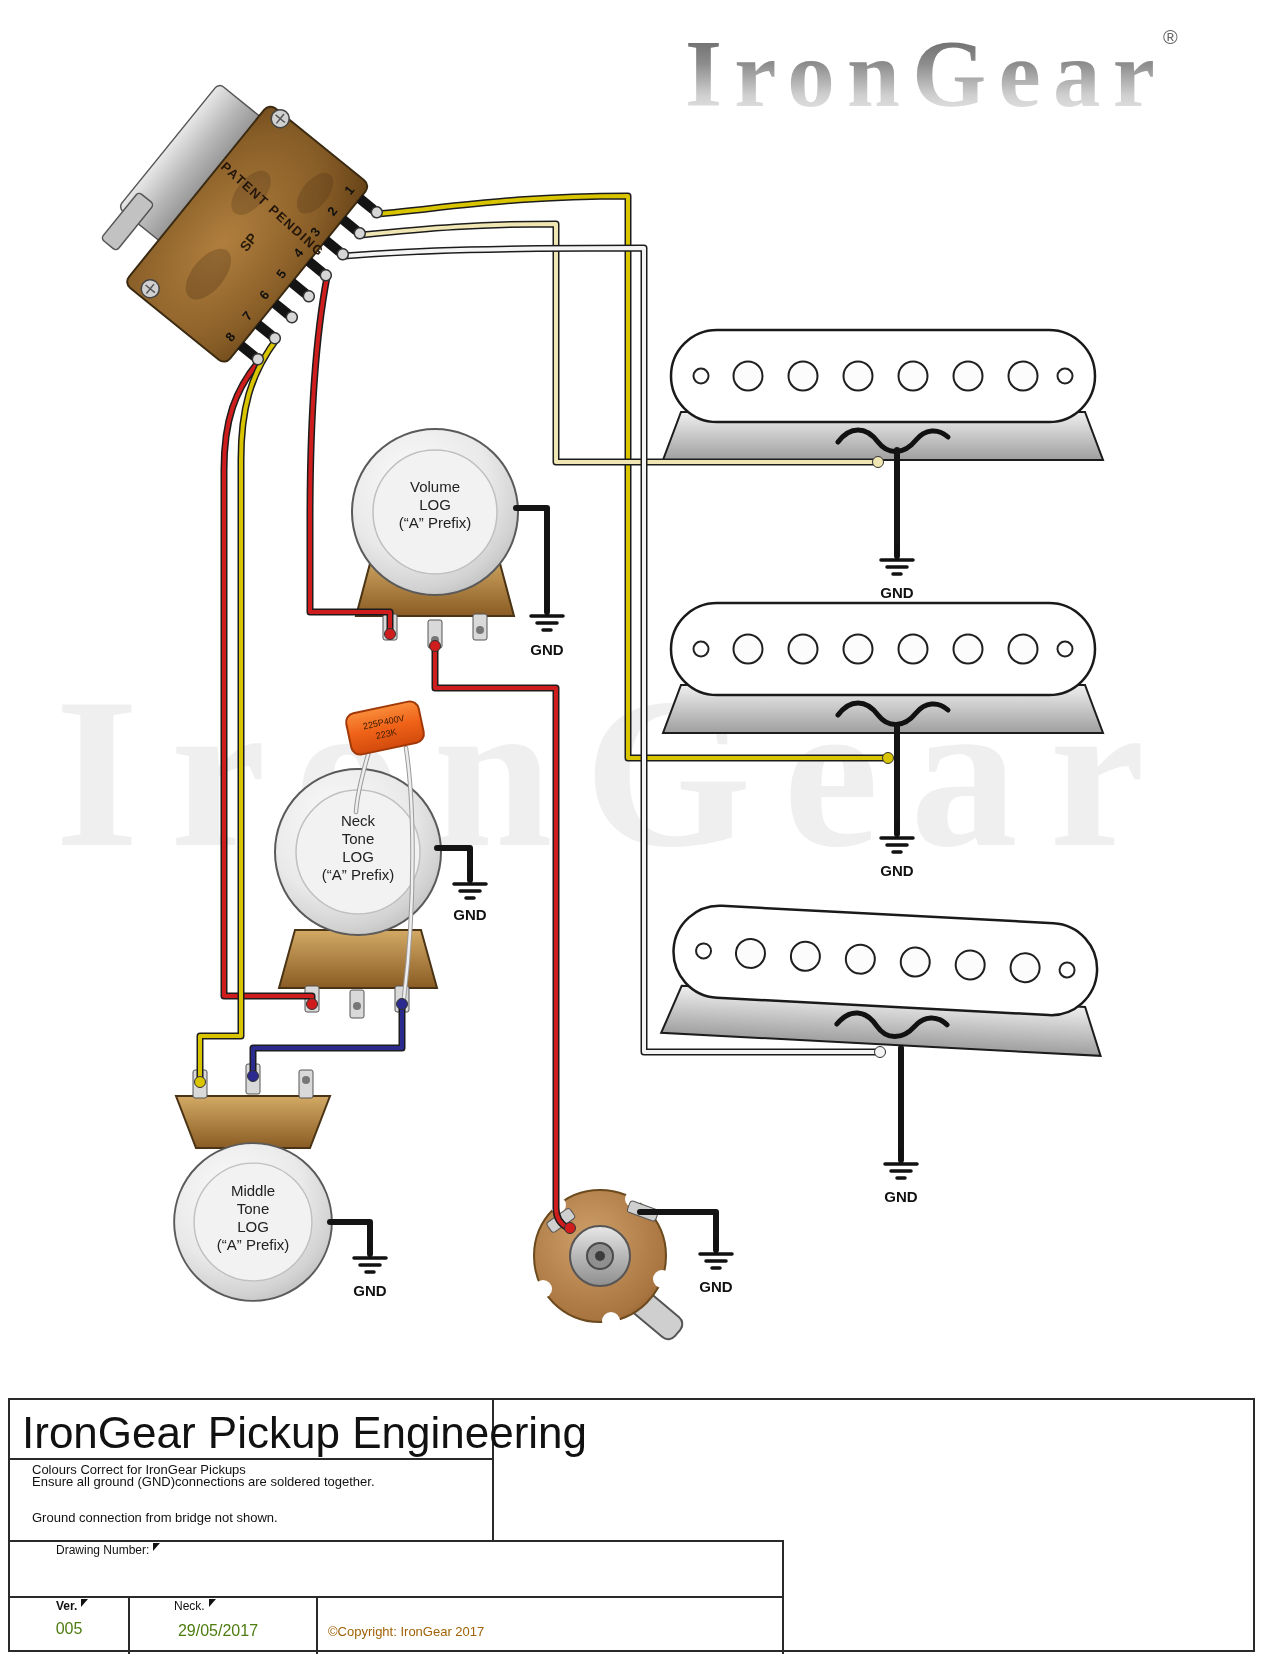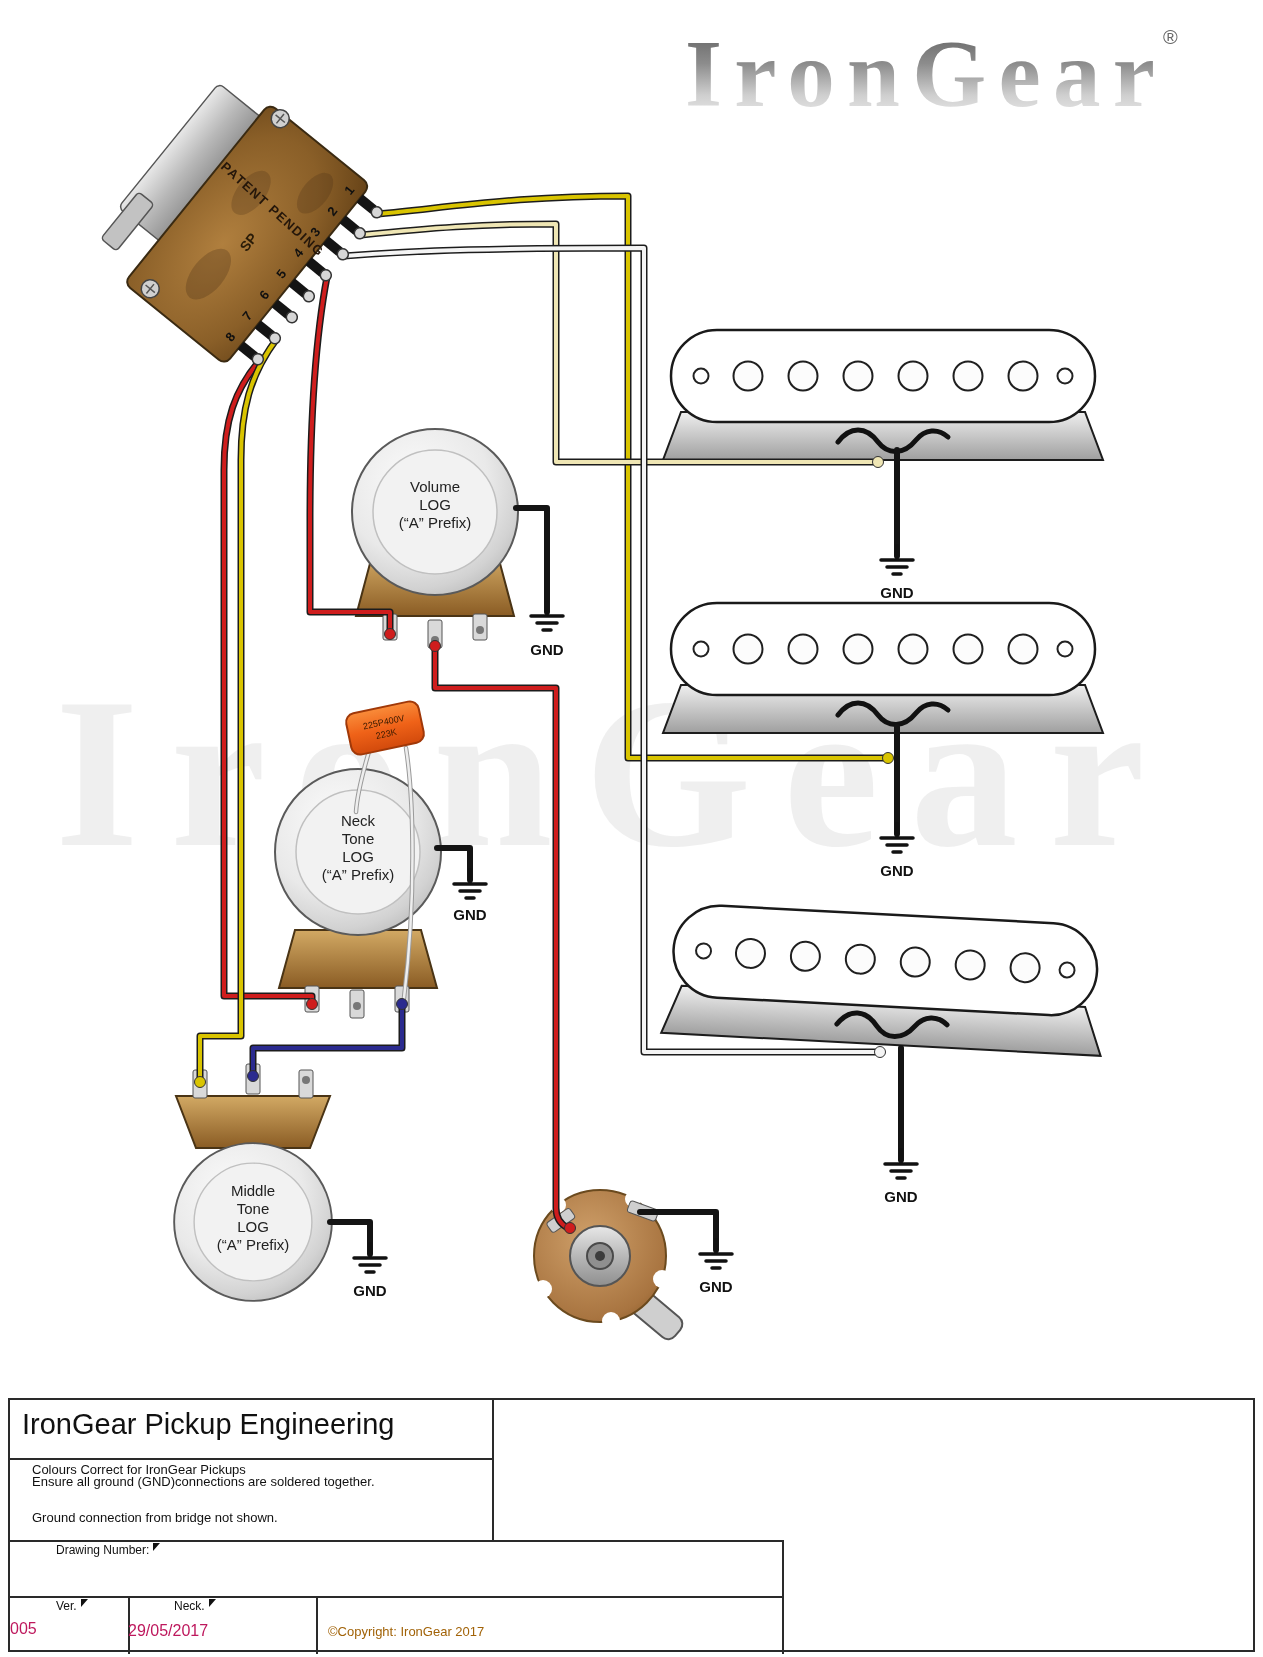--- a/index.html
+++ b/index.html
@@ -13,26 +13,26 @@
   .wb{fill:none;stroke:#141414;stroke-width:6;stroke-linecap:round;stroke-linejoin:round;}
   .blob{stroke:#333;stroke-width:1;}
   .gndtxt{font-size:15px;font-weight:bold;fill:#111;text-anchor:middle;}
   .potlbl{font-size:15px;fill:#222;text-anchor:middle;}
   
   #title-block{position:absolute;left:8px;top:1398px;width:1247px;height:254px;
     border:2px solid #2a2a2a;box-sizing:border-box;background:#fff;}
   .tbl{position:absolute;box-sizing:border-box;}
   .lh{border-top:2px solid #2a2a2a;height:0;}
   .lv{border-left:2px solid #2a2a2a;width:0;}
-  .tb-title{position:absolute;left:12px;top:8px;font-size:29px;color:#111;white-space:nowrap;}
+  .tb-title{position:absolute;left:12px;top:8px;font-size:44px;color:#111;white-space:nowrap;}
   .tb-note{position:absolute;left:22px;font-size:13px;color:#111;white-space:nowrap;}
   .tb-small{position:absolute;font-size:12px;color:#111;white-space:nowrap;margin-left:40px;}
   .tb-small::after{content:"";display:inline-block;margin-left:4px;
     border-top:8px solid #111;border-right:7px solid transparent;vertical-align:top;}
-  .tb-val{position:absolute;font-size:16px;color:#be185d;}
+  .tb-val{position:absolute;font-size:16px;color:#4d7c0f;text-align:center;}
   .tb-dn{position:absolute;left:0;top:158px;width:700px;text-align:center;font-size:20px;color:#111;}
   .tb-copy{position:absolute;left:318px;top:224px;font-size:13px;color:#a16207;white-space:nowrap;}
 </style>
 </head>
 <body>
 
 <svg width="1263" height="1657" viewBox="0 0 1263 1657">
   <defs>
     <linearGradient id="logoGrad" x1="0" y1="0" x2="0" y2="1">
       <stop offset="0" stop-color="#5a5a5a"></stop>
@@ -307,18 +307,18 @@
   <div class="tbl lv" style="left:118px;top:196px;height:58px;"></div>
   <div class="tbl lv" style="left:306px;top:196px;height:58px;"></div>
 
   <div class="tb-title">IronGear Pickup Engineering</div>
   <div class="tb-note" style="top:62px;">Colours Correct for IronGear Pickups</div>
   <div class="tb-note" style="top:74px;">Ensure all ground (GND)connections are soldered together.</div>
   <div class="tb-note" style="top:110px;">Ground connection from bridge not shown.</div>
 
   <div class="tb-small" style="left:6px;top:143px;">Drawing Number:</div>
 
-  <div class="tb-small" style="left:6px;top:199px;">Ver.</div>
+  <div class="tb-small" style="left:6px;top:199px;font-weight:bold;">Ver.</div>
   <div class="tb-val" style="left:0;top:220px;width:118px;">005</div>
   <div class="tb-small" style="left:124px;top:199px;">Neck.</div>
   <div class="tb-val" style="left:118px;top:222px;width:180px;">29/05/2017</div>
   <div class="tb-copy">©Copyright: IronGear 2017</div>
 </div>
 
 </body></html>

